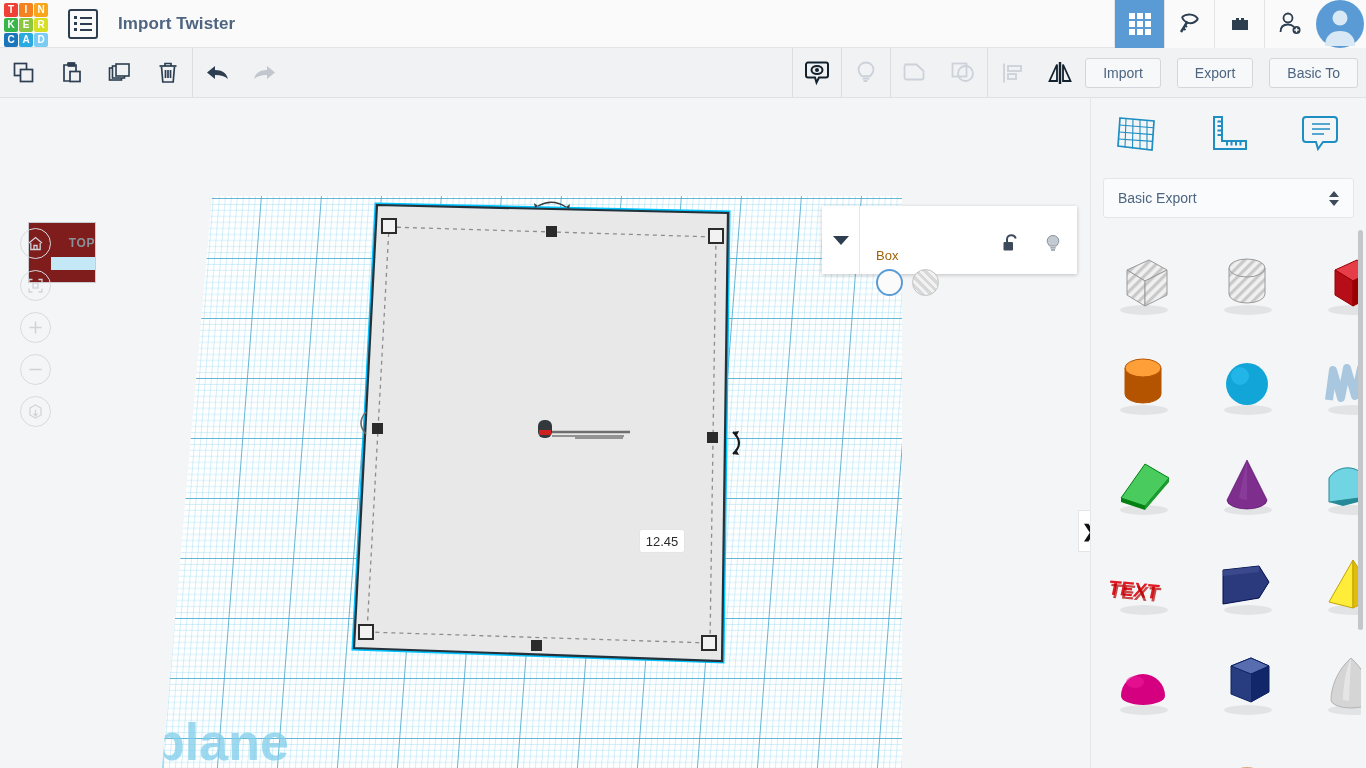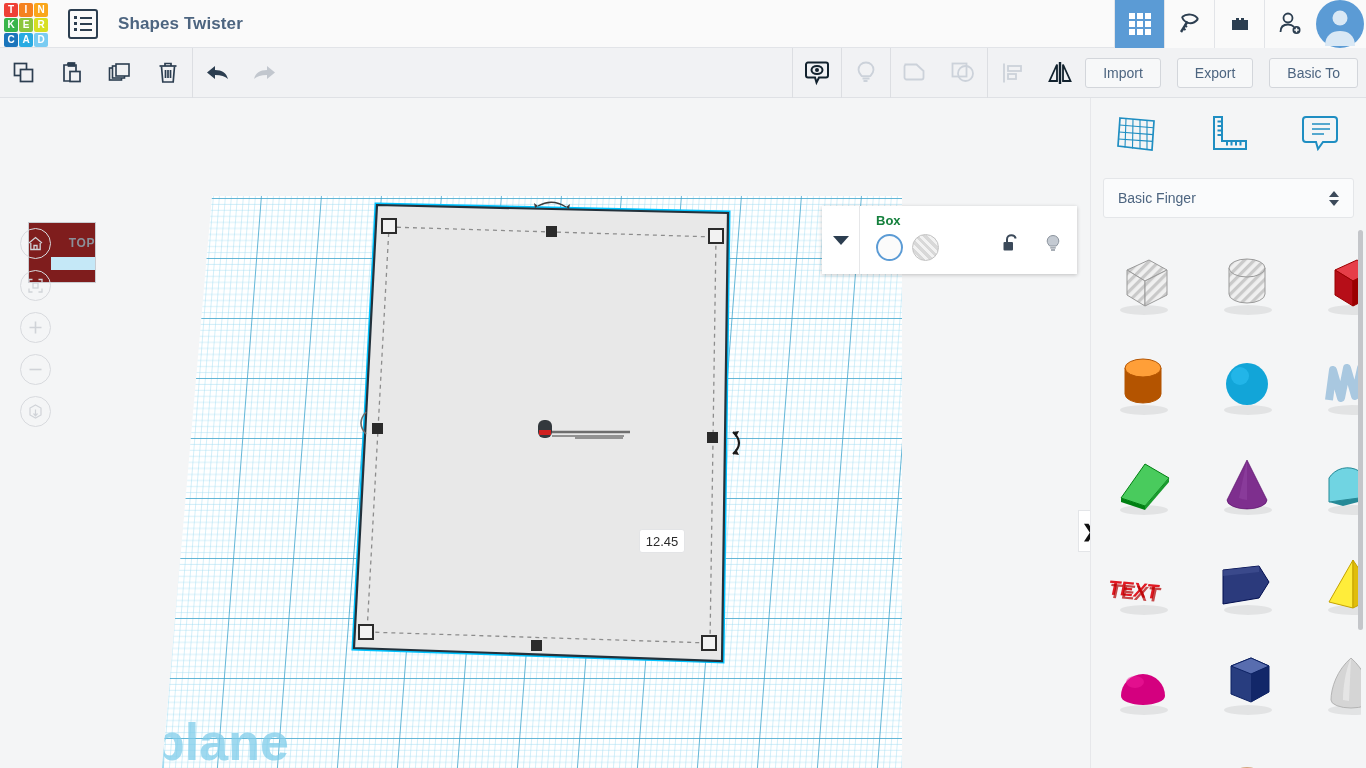--- a/index.html
+++ b/index.html
@@ -117,21 +117,21 @@
   }
   #sp-collapse {
     width: 38px; border-right: 1px solid #e6e7e9;
     display: flex; align-items: center; justify-content: center;
   }
   .tri-down {
     width: 0; height: 0; border-left: 8px solid transparent; border-right: 8px solid transparent;
     border-top: 9px solid #2c3e50;
   }
   #sp-body { flex: 1; position: relative; padding: 7px 10px 0 16px; }
-  #sp-title { font-size: 13px; font-weight: bold; color: #15803d; }
+  #sp-title { font-size: 13px; font-weight: normal; color: #a16207; margin-top: 35px; }
   #sp-swatches { display: flex; gap: 9px; margin-top: 6px; }
   .swatch { width: 27px; height: 27px; border-radius: 50%; }
   .swatch.solid { background: #fbfbfb; border: 2px solid #5b9bd5; }
   .swatch.hole {
     border: 1px solid #c2c2c2;
     background: repeating-linear-gradient(45deg, #d8d8d8 0 3px, #f2f2f2 3px 6px);
   }
   #sp-actions { position: absolute; right: 14px; top: 27px; display: flex; gap: 22px; align-items: center; }
 
   
@@ -202,21 +202,21 @@
       <div class="ham-row">
           <div class="ham-dot"></div>
           <div class="ham-line"></div>
         </div>
       <div class="ham-row">
           <div class="ham-dot"></div>
           <div class="ham-line"></div>
         </div>
     </div>
 
-    <div id="doc-title">Shapes Twister</div>
+    <div id="doc-title">Import Twister</div>
 
     <div id="topbar-right">
       <div class="tb-icon active">
         <svg width="26" height="26" viewBox="0 0 26 26">
           <g fill="#ffffff">
             <rect x="2" y="2" width="6" height="6"></rect>
               <rect x="10" y="2" width="6" height="6"></rect>
               <rect x="18" y="2" width="6" height="6"></rect>
             <rect x="2" y="10" width="6" height="6"></rect>
               <rect x="10" y="10" width="6" height="6"></rect>
@@ -510,21 +510,21 @@
       </div>
       <div class="rp-icon">
         <svg width="44" height="44" viewBox="0 0 44 44" fill="none" stroke="#1f8ec2" stroke-width="2">
           <path d="M8 5 h28 a3 3 0 0 1 3 3 v19 a3 3 0 0 1 -3 3 h-11 l-5 7 l-2 -7 h-10 a3 3 0 0 1 -3 -3 v-19 a3 3 0 0 1 3 -3 Z"></path>
           <path d="M14 12 h18 M14 17 h18 M14 22 h12" stroke-width="1.6"></path>
         </svg>
       </div>
     </div>
 
     <div id="rp-dropdown">
-      <div id="rp-dropdown-label">Basic Finger</div>
+      <div id="rp-dropdown-label">Basic Export</div>
       <div class="spin">
         <div class="spin-up"></div>
           <div class="spin-dn"></div>
       </div>
     </div>
 
     <div id="shape-grid">
         <div class="shape-cell" title="Box Hole">
           <svg width="104" height="72" viewBox="0 0 104 72">
             <defs>

